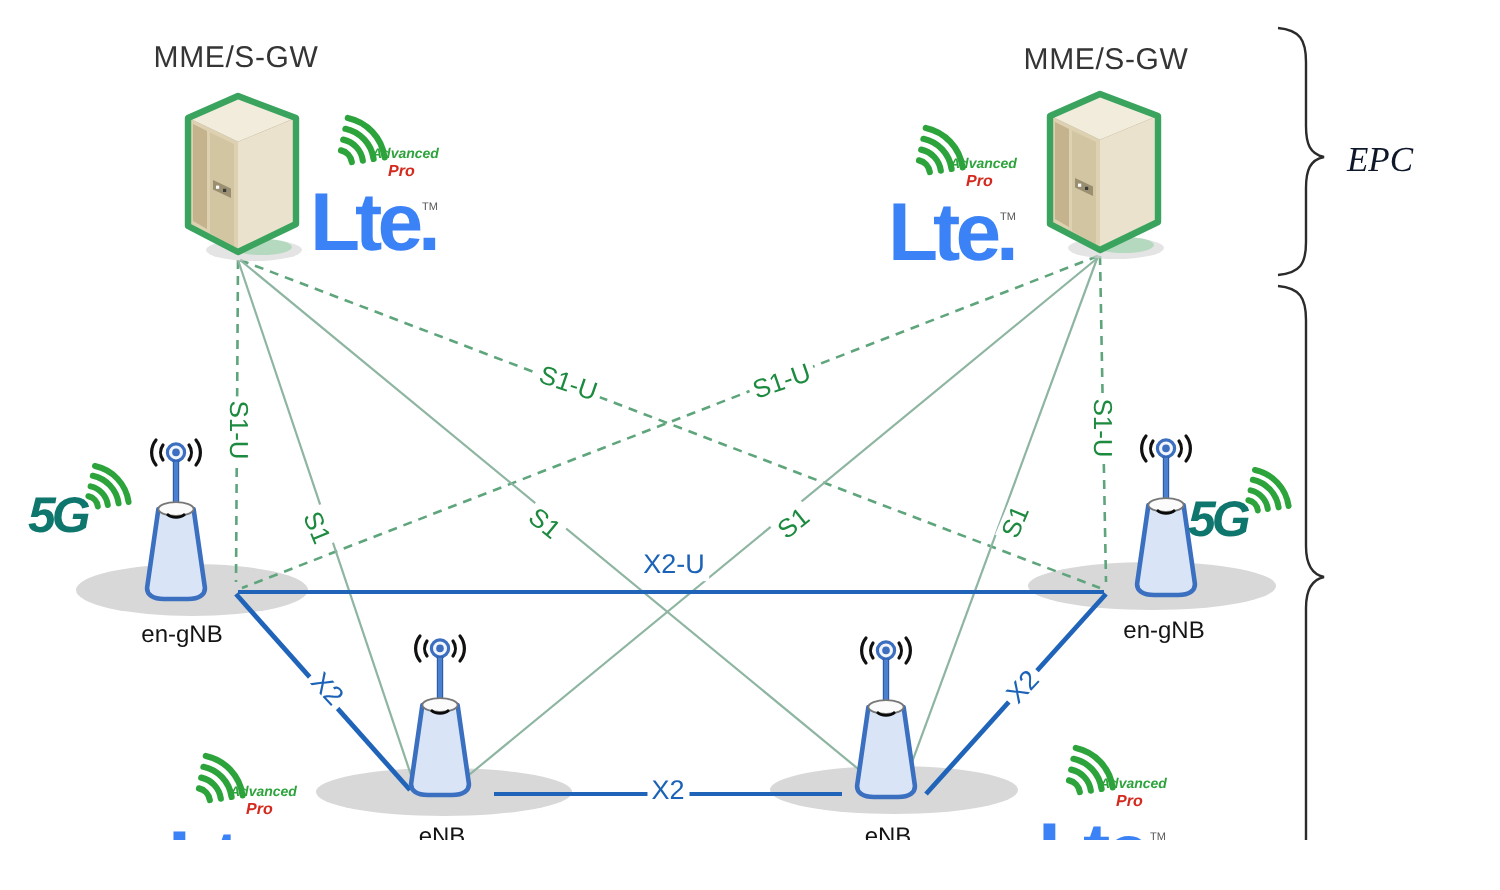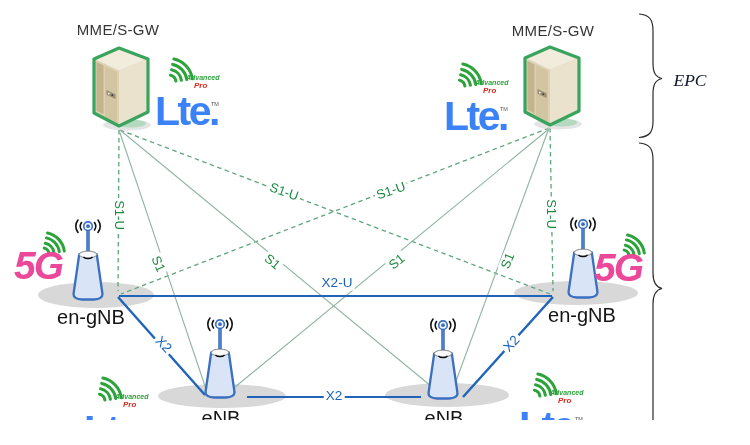--- a/index.html
+++ b/index.html
@@ -3,38 +3,38 @@
 <meta charset="utf-8">
 <style>
   html,body{margin:0;padding:0;background:#fff;}
   #canvas{position:relative;width:750px;height:420px;background:#ffffff;overflow:hidden;
           font-family:"Liberation Sans", sans-serif;}
   #scene{position:absolute;left:0;top:0;}
   .lnk{position:absolute;transform:translate(-50%,-50%) rotate(var(--r,0deg));
        background:#fff;padding:0 2px;font-size:13px;line-height:1.1;white-space:nowrap;z-index:5;}
   .lnk.g{color:#1c8a3f;}
   .lnk.b{color:#1c63b7;font-size:13.5px;}
-  .nlbl{position:absolute;transform:translate(-50%,-50%);font-size:20px;color:#141414;
+  .nlbl{position:absolute;transform:translate(-50%,-50%);font-size:12px;color:#141414;
         white-space:nowrap;z-index:6;}
   .nlbl.mme{font-size:15px;color:#353535;letter-spacing:.3px;}
   .rlbl{position:absolute;transform:translate(-50%,-50%);font-family:"Liberation Serif", serif;
         font-style:italic;font-size:17.5px;color:#0f172a;white-space:nowrap;z-index:6;}
   .logo{position:absolute;z-index:4;}
   .lte{width:66px;height:58px;}
   .lte-word{position:absolute;left:0px;top:36px;font-size:41px;font-weight:bold;
             letter-spacing:-2.5px;color:#3b82f6;line-height:1;}
   .lte-arcs{position:absolute;left:10px;top:0px;}
   .lte-adv{position:absolute;left:31px;top:19px;font-size:7px;font-style:italic;
            font-weight:bold;color:#2da33c;line-height:1;}
   .lte-pro{position:absolute;left:39px;top:27px;font-size:8px;font-style:italic;
            font-weight:bold;color:#d42a1e;line-height:1;}
   .lte-tm{position:absolute;left:56px;top:47px;font-size:5.5px;color:#555;line-height:1;}
   .fiveg{width:58px;height:54px;}
-  .fiveg-word{position:absolute;left:0px;top:16px;font-size:39px;font-weight:bold;
-              font-style:italic;letter-spacing:-2px;color:#ec4899;line-height:1;}
+  .fiveg-word{position:absolute;left:0px;top:16px;font-size:25px;font-weight:bold;
+              font-style:italic;letter-spacing:-2px;color:#0f766e;line-height:1;}
   .fiveg-arcs{position:absolute;left:26px;top:0px;}
   #defs-holder{position:absolute;width:0;height:0;overflow:hidden;}
 </style>
 </head>
 <body>
 
 <div id="canvas">
 
   <svg id="defs-holder" aria-hidden="true">
     <defs>

